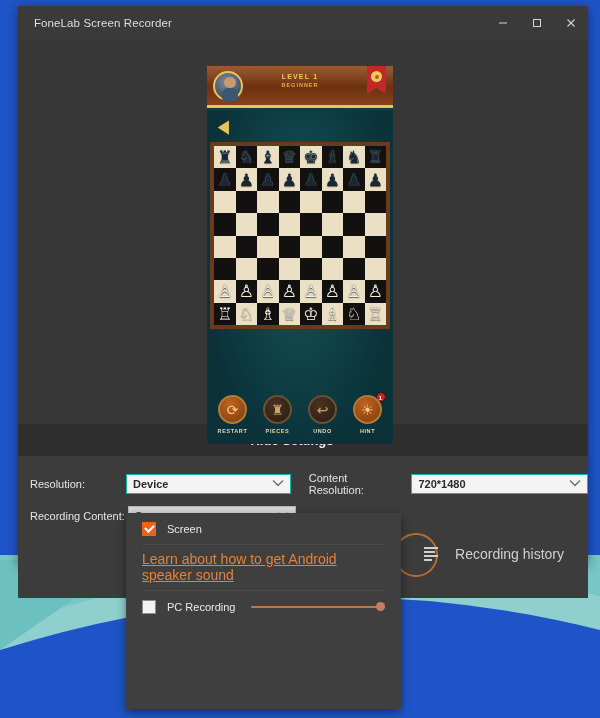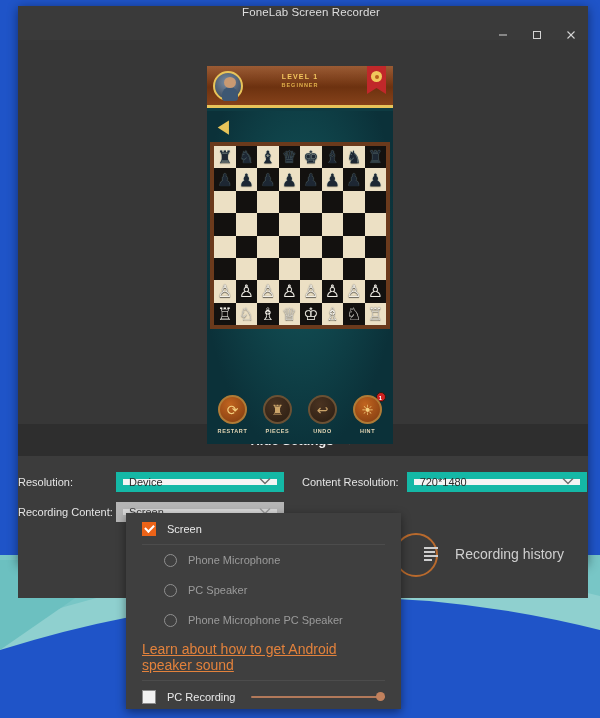--- a/index.html
+++ b/index.html
@@ -21,21 +21,20 @@
   #app-window {
     position: absolute; left: 18px; top: 6px;
     width: 570px; height: 558px;
     background: #373737;
     box-shadow: 0 2px 10px rgba(0,0,0,.45);
   }
   #titlebar {
     height: 34px; background: #3a3a3a;
     display: flex; align-items: center;
     padding-left: 16px;
-    flex-direction: column;
   }
   #titlebar .title {
     color: #dedede; font-size: 11.5px; letter-spacing: .1px;
   }
   .win-btns { margin-left: auto; display: flex; height: 34px; }
   .win-btn {
     width: 34px; height: 34px; display: flex;
     align-items: center; justify-content: center;
     color: #d4d4d4;
   }
@@ -169,27 +168,28 @@
     display:flex;align-items:center;justify-content:center;gap:9px;
     color:#f0f0f0;
   }
   #hide-settings .txt { font-size:13px; font-weight:bold; }
 
   
   #settings {
     background:#3c3c3c; padding:16px 0 0 0; height:142px;
     position:relative;
   }
-  .srow { display:flex; align-items:center; margin-bottom:10px; }
+  .srow { display:flex; align-items:center; margin-bottom:10px; padding-left:12px;}
   .slabel { color:#e4e4e4; font-size:11px; width:98px; }
   .select {
     width:168px; height:20px; background:#f4f4f4;
-    border:7px solid #14b8a6; color:#2a2a2a; font-size:11px;
+    border:1px solid #14b8a6; color:#2a2a2a; font-size:11px;
     display:flex; align-items:center; padding:0 6px;
     position:relative;
+    font-weight:bold;
   }
   .select.open { background:#d8d8d8; border-color:#b5b5b5; color:#3a3a3a; }
   .select .caret {
     margin-left:auto; color:#6d6d6d; font-size:9px;
   }
   .select.open .caret { color:#9a9a9a; }
   .slabel2 { color:#e4e4e4; font-size:11px; margin-left:18px; }
   .select.wide { width:180px; margin-left:8px; }
 
   
@@ -519,34 +519,20 @@
 
   <div id="rc-dropdown">
 
     <div class="dd-row">
       <span class="cbox on"></span>
       <span class="dd-label">Screen</span>
     </div>
     <div class="dd-sep"></div>
 
 
-    <div id="radio-list">
-        <div class="radio-row">
-          <span class="radio"></span>
-          <span class="dd-label dim">Phone Microphone</span>
-        </div>
-        <div class="radio-row">
-          <span class="radio"></span>
-          <span class="dd-label dim">PC Speaker</span>
-        </div>
-        <div class="radio-row">
-          <span class="radio"></span>
-          <span class="dd-label dim">Phone Microphone  PC Speaker</span>
-        </div>
-      </div>
 
     <a class="dd-link" href="#">Learn about how to get Android speaker sound</a>
 
     <div class="dd-sep"></div>
     <div class="dd-row">
       <span class="cbox"></span>
       <span class="dd-label">PC Recording</span>
       <span class="slider">
         <span class="track"></span>
         <span class="knob"></span>

